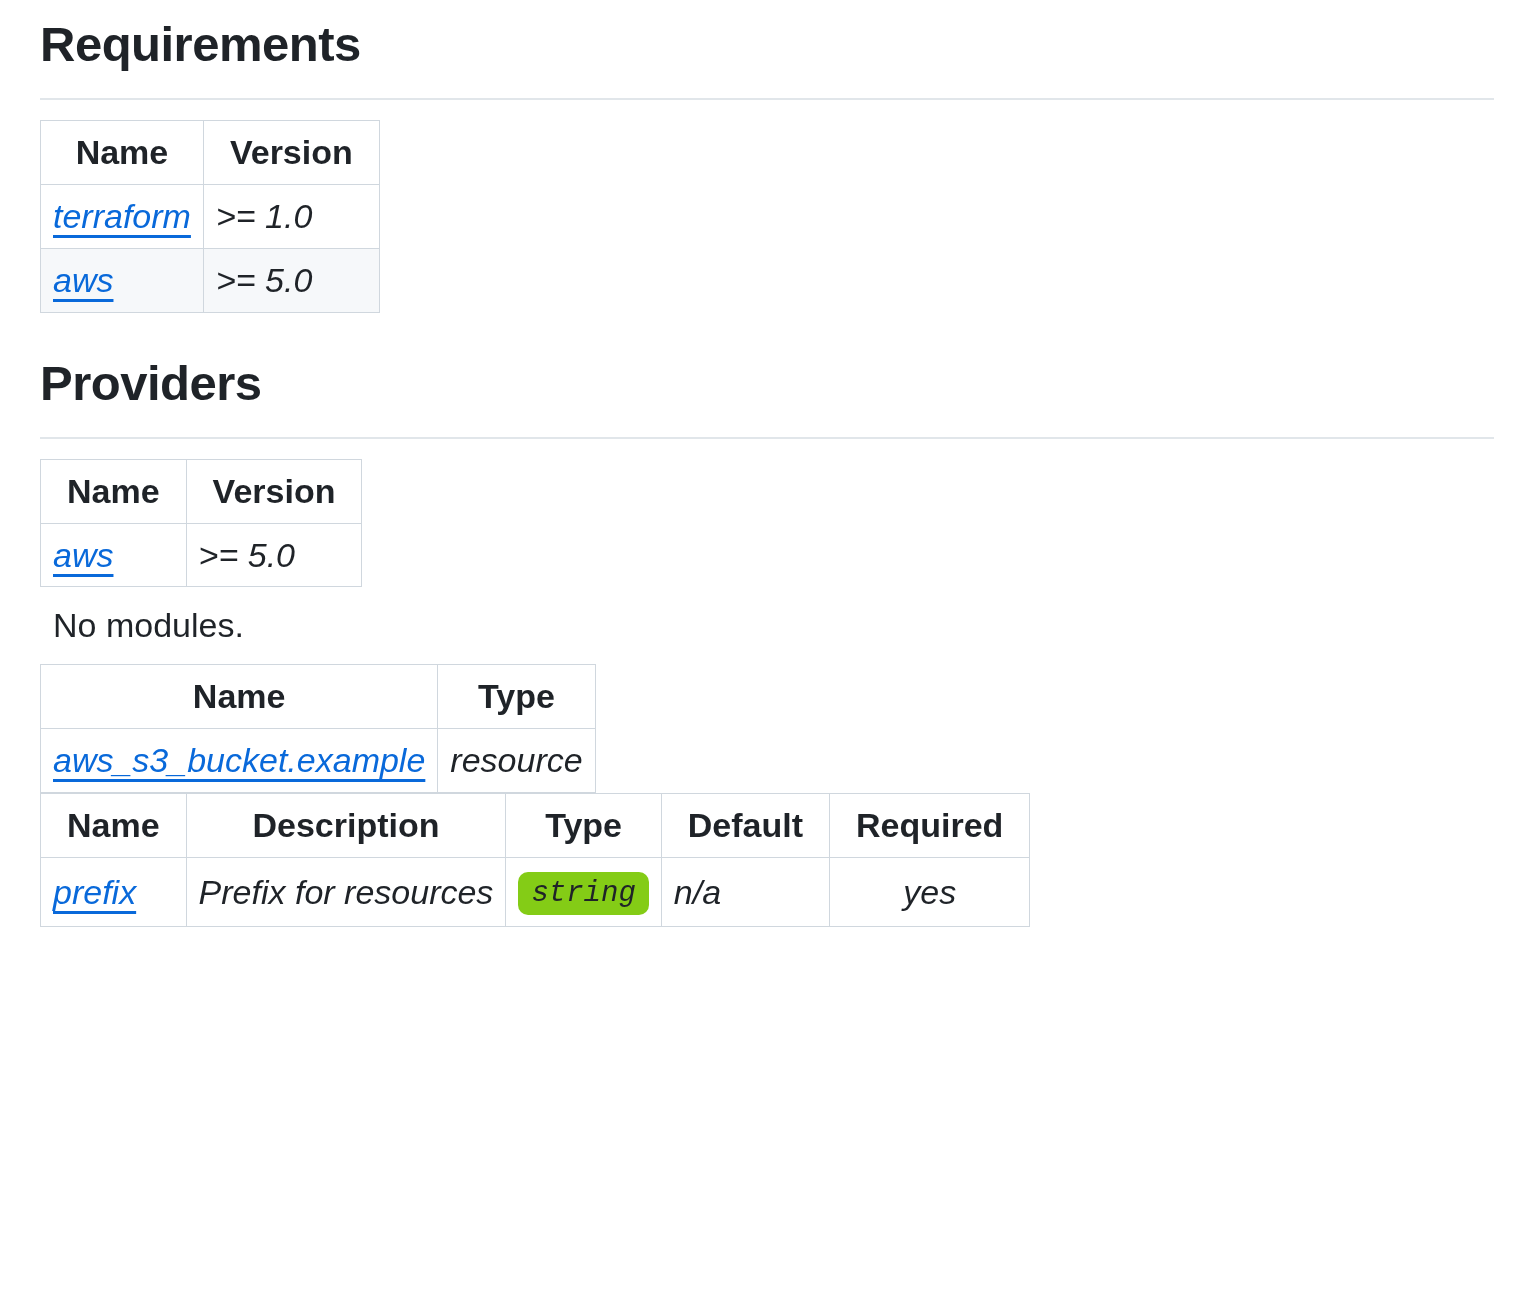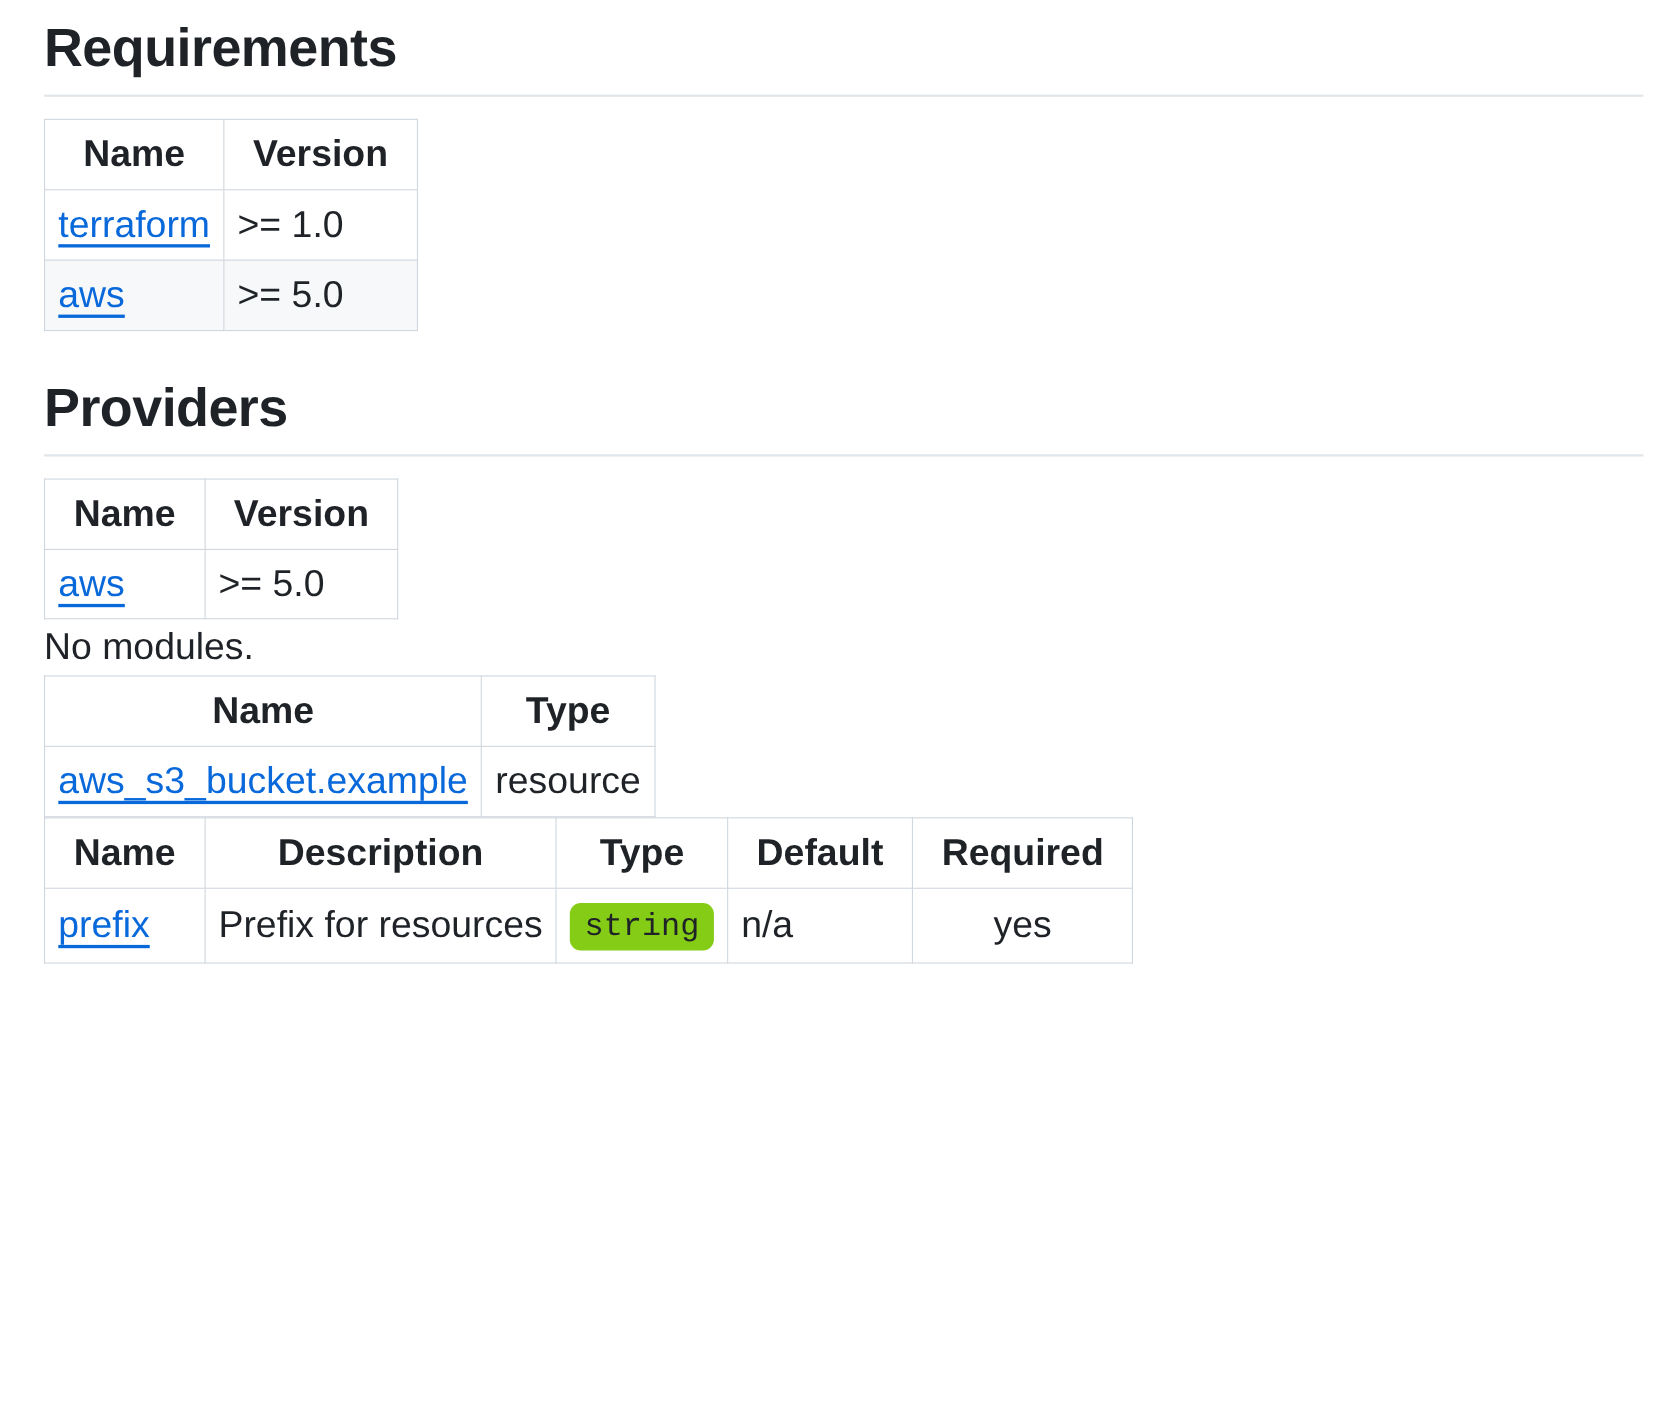--- a/index.html
+++ b/index.html
@@ -16,26 +16,26 @@
     padding: 14px 32px 20px 40px;
     font-size: 34px;
   }
   section { display: block; }
   h2.section-title {
     font-size: 49px;
     font-weight: 700;
     letter-spacing: -0.5px;
     line-height: 1.25;
     margin: 40px 0 20px 0;
-    padding-bottom: 11px;
+    padding-bottom: 23px;
     border-bottom: 2px solid #e1e6ea;
   }
   section:first-child h2.section-title { margin-top: 0; }
   p.empty-note {
-    margin: 0;
+    margin: 13px;
     line-height: 1.5;
     font-size: 34px;
   }
   table.md-table {
     border-collapse: collapse;
     border-spacing: 0;
     font-size: 34px;
   }
   table.md-table th,
   table.md-table td {
@@ -43,21 +43,21 @@
     padding: 11px 12px;
     line-height: 1.2;
     white-space: nowrap;
   }
   table.md-table th {
     font-weight: 700;
     text-align: center;
     padding-left: 26px;
     padding-right: 26px;
   }
-  table.md-table td { text-align: left; background: transparent; }
+  table.md-table td { text-align: left; background: transparent; font-style: italic; }
   table.md-table td.center { text-align: center; margin-top: 39px; }
   table.md-table tbody tr:nth-child(even) { background: #f6f8fa; }
   a.md-link {
     color: #0969da;
     text-decoration: underline;
     text-decoration-thickness: 2.5px;
     text-underline-offset: 7px;
     cursor: pointer;
   }
   code.code-badge {

